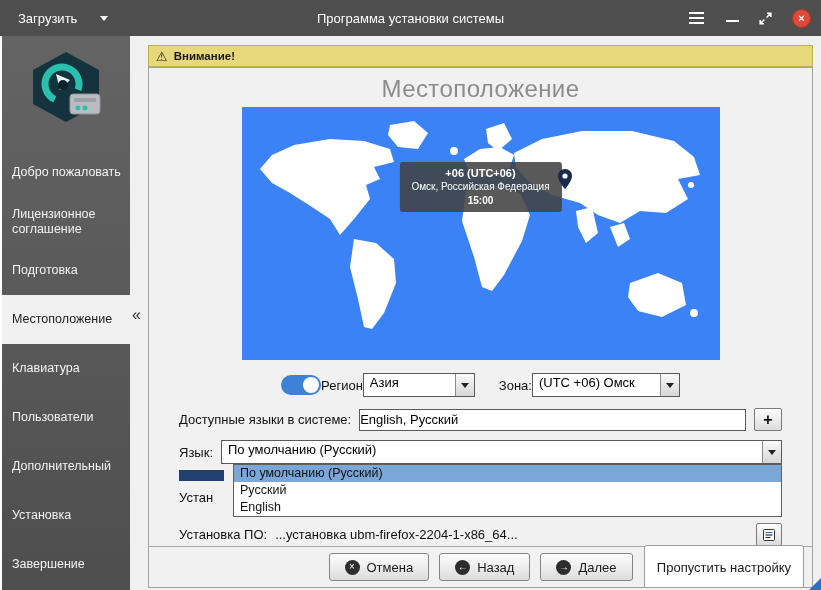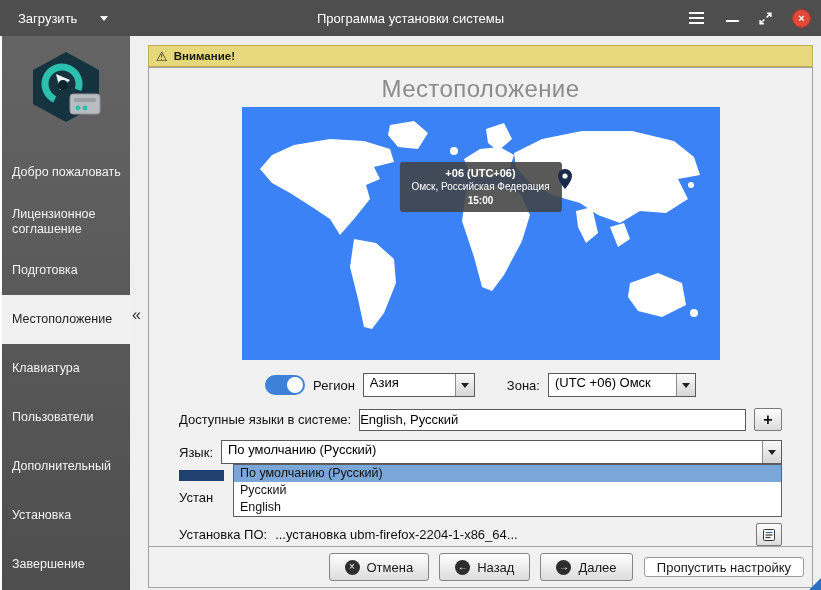--- a/index.html
+++ b/index.html
@@ -57,21 +57,21 @@
   .map-tooltip { position:absolute; left:50%; top:55px; transform:translateX(-50%);
     background:rgba(66,66,66,.88); color:#fff; border-radius:3px;
     padding:5px 12px 6px; text-align:center; white-space:nowrap; }
   .tt-tz { font-size:11px; font-weight:bold; }
   .tt-place { font-size:10px; margin-top:2px; }
   .tt-time { font-size:10px; font-weight:bold; margin-top:3px; }
   .pin { position:absolute; left:316px; top:62px; }
 
   
   .row-region { margin-top:13px; display:flex; justify-content:center;
-    align-items:center; gap:8px; }
+    align-items:center; }
   .toggle { width:40px; height:20px; border-radius:10px; background:#3d82d8;
     position:relative; flex-shrink:0; }
   .toggle .knob { position:absolute; right:2px; top:2px; width:16px; height:16px;
     border-radius:50%; background:#fff; }
   .lbl { font-size:13px; color:#111; white-space:nowrap; }
   .combo { display:flex; align-items:stretch; background:#fff;
     border:1px solid #5a5a5a; height:24px; }
   .combo-text { flex:1; padding:1px 6px 0; font-size:13px; white-space:nowrap;
     overflow:hidden; }
   .combo-btn { width:19px; background:linear-gradient(#fafafa,#d6d6d6);
@@ -112,21 +112,21 @@
   .footer { margin-top:auto; border-top:1px solid #a5a5a5; height:44px;
     position:relative; display:flex; align-items:center; }
   .footer-center { margin:0 auto; display:flex; gap:10px; }
   .btn { display:inline-flex; align-items:center; gap:7px;
     background:linear-gradient(#fefefe,#dcdcdc); border:1px solid #858585;
     border-radius:3px; height:28px; padding:0 15px; font-size:13px; color:#1a1a1a; }
   .icon-circle { width:15px; height:15px; border-radius:50%; background:#2d2d2d;
     color:#fff; display:flex; align-items:center; justify-content:center;
     font-size:10px; line-height:1; }
   .btn-plain { position:absolute; right:8px; background:#fff;
-    border:1px solid #9a9a9a; border-radius:3px; height:20px; padding:0 12px;
+    border:1px solid #9a9a9a; border-radius:3px; height:44px; padding:0 12px;
     font-size:13px; color:#1a1a1a; display:flex; align-items:center; }
 
   .resize-grip { position:absolute; right:0; bottom:0; width:0; height:0;
     border-bottom:12px solid #2d6fc0; border-left:12px solid transparent; }
 </style>
 </head>
 <body>
 
 <div class="window">
 

